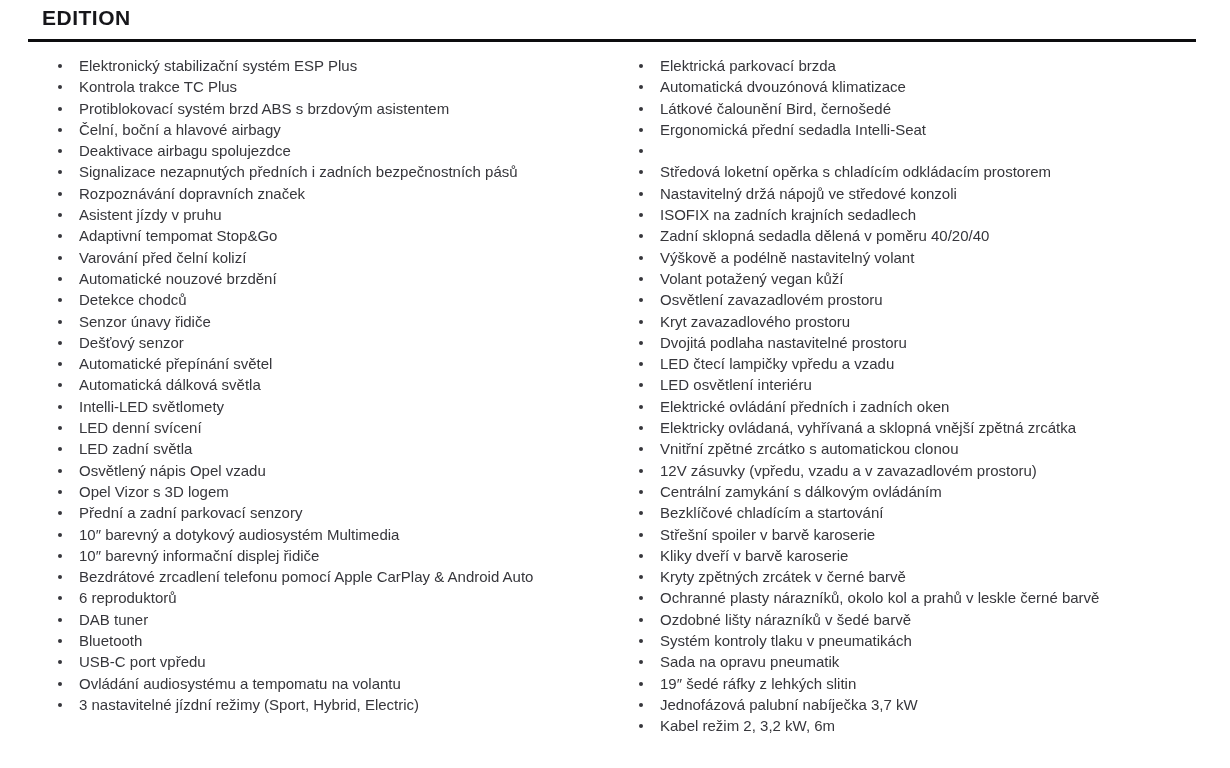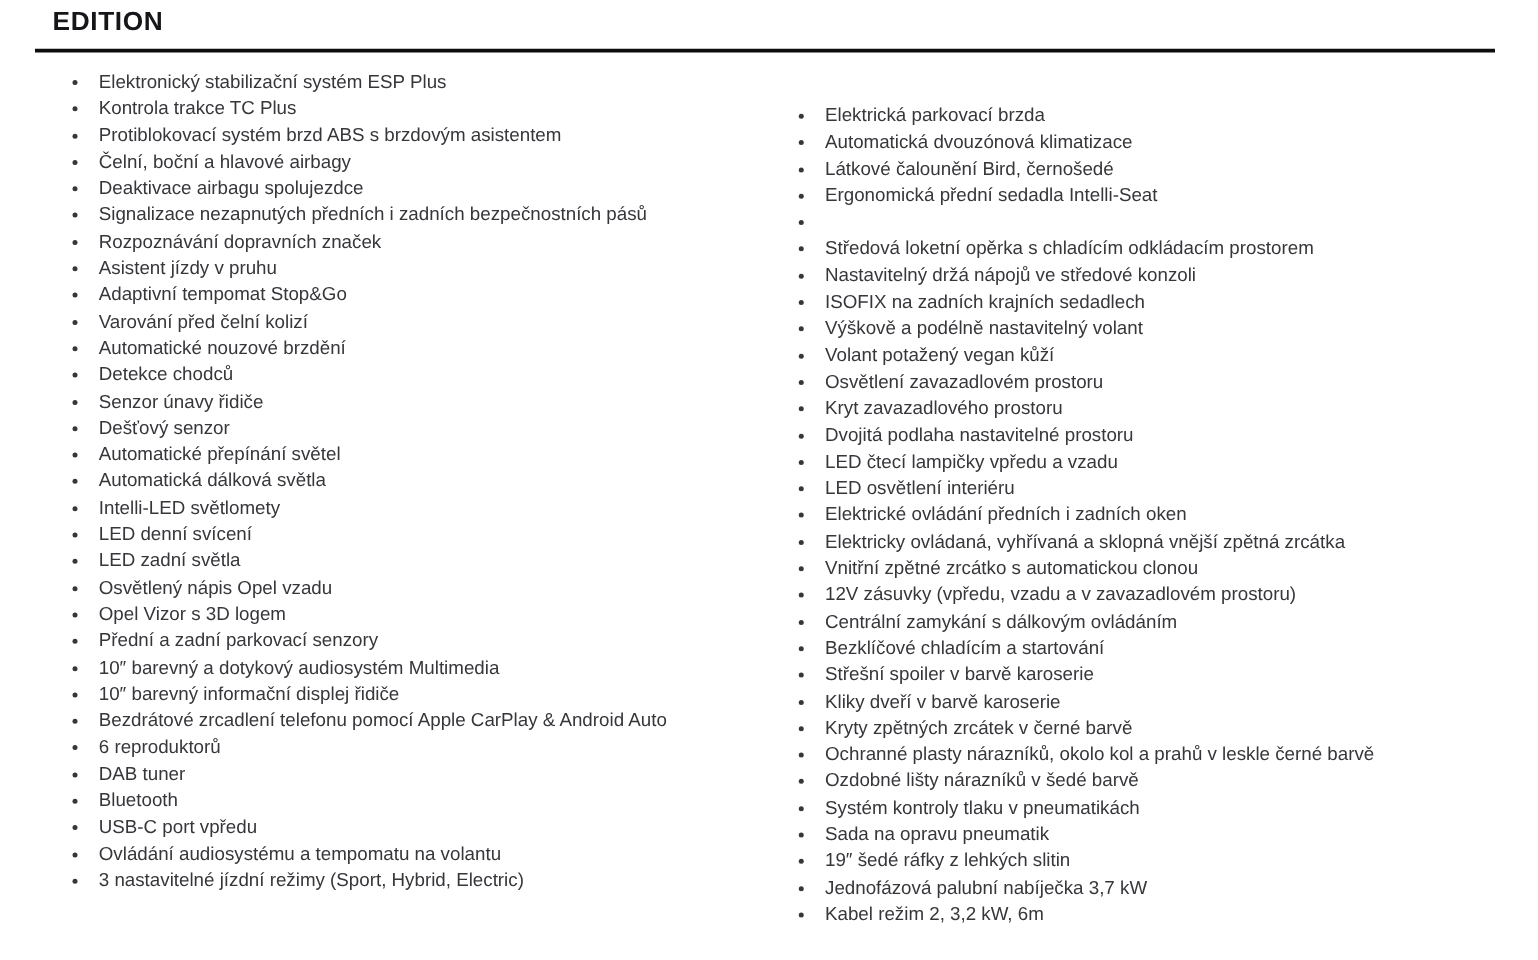--- a/index.html
+++ b/index.html
@@ -43,21 +43,21 @@
   }
   ul.equipment-list {
     list-style: none;
     margin: 0;
     padding: 0;
     position: absolute;
     top: 0;
     text-align: center;
   }
   ul.equipment-list.left  { left: 58px;  width: 575px; }
-  ul.equipment-list.right { left: 639px; width: 570px; margin-top: 27px; }
+  ul.equipment-list.right { left: 639px; width: 570px; }
   ul.equipment-list li {
     display: flex;
     align-items: flex-start;
     height: 21.3px;
     line-height: 21.3px;
     font-size: 15px;
     color: #36363b;
     white-space: nowrap;
   }
   .bullet {
@@ -232,20 +232,24 @@
         <li>
           <span class="bullet"></span>
           <span class="item-text">Nastavitelný držá nápojů ve středové konzoli</span>
         </li>
         <li>
           <span class="bullet"></span>
           <span class="item-text">ISOFIX na zadních krajních sedadlech</span>
         </li>
         <li>
           <span class="bullet"></span>
+          <span class="item-text">Zadní sklopná sedadla dělená v poměru 40/20/40</span>
+        </li>
+        <li>
+          <span class="bullet"></span>
           <span class="item-text">Výškově a podélně nastavitelný volant</span>
         </li>
         <li>
           <span class="bullet"></span>
           <span class="item-text">Volant potažený vegan kůží</span>
         </li>
         <li>
           <span class="bullet"></span>
           <span class="item-text">Osvětlení zavazadlovém prostoru</span>
         </li>

